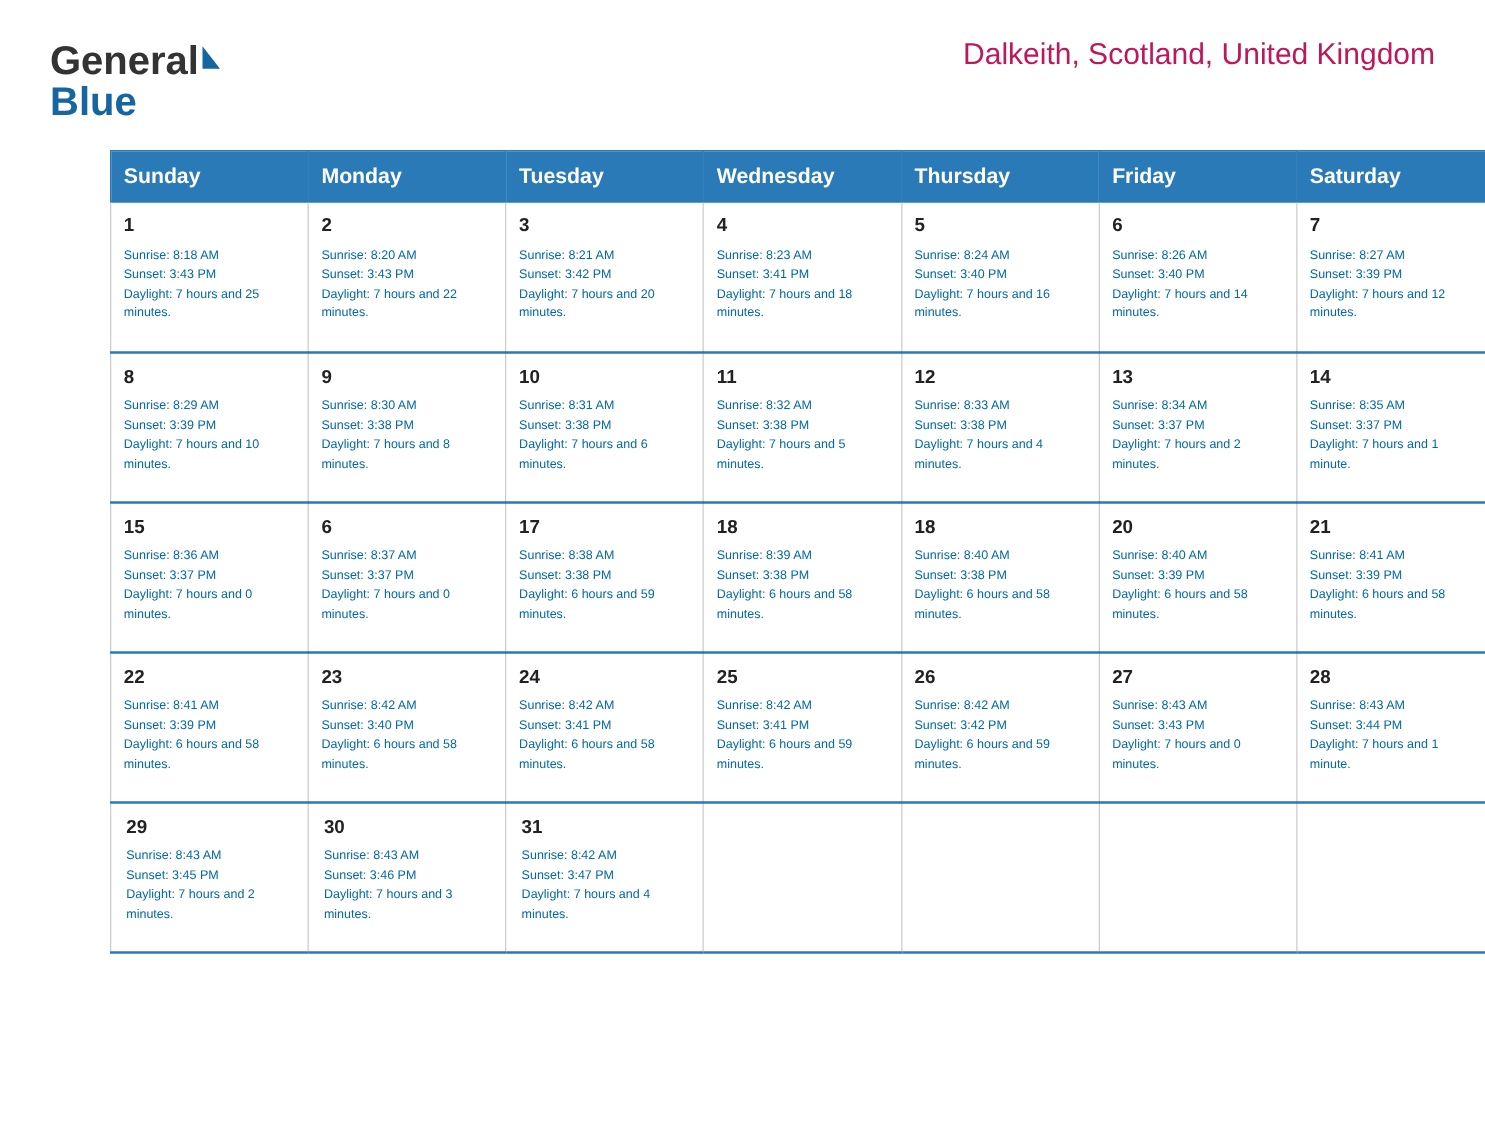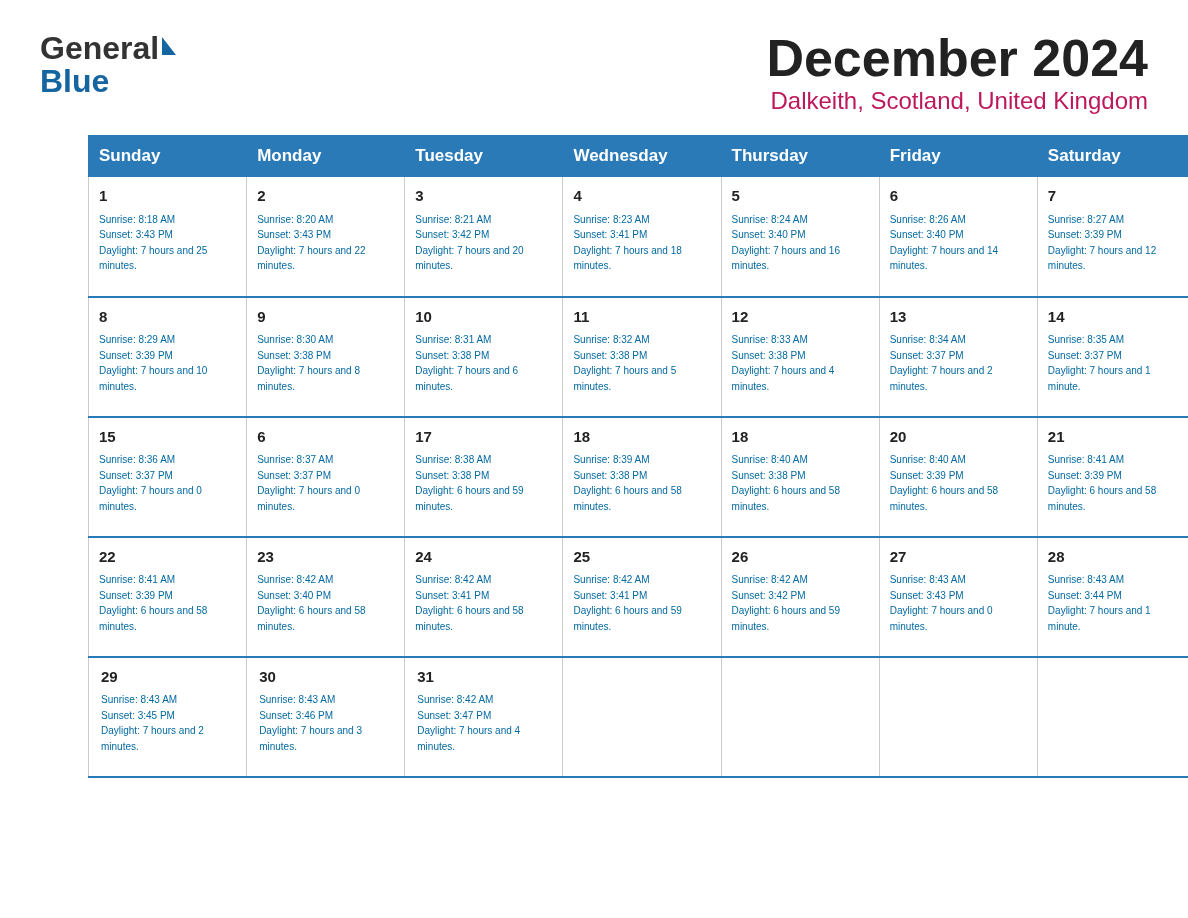--- a/index.html
+++ b/index.html
@@ -109,21 +109,20 @@
 
 <div class="header-area">
   <div class="logo">
     <div class="logo-row1">
       <span class="logo-eneral" style="font-size:32px;font-weight:bold;color:#333;">General</span>
       <span class="arrow-shape"></span>
     </div>
     <div style="font-size:32px;font-weight:bold;color:#1565a0;margin-top:-4px;">Blue</div>
   </div>
   <div class="title-area">
-    <div class="month-title">December 2024</div>
     <div class="location">Dalkeith, Scotland, United Kingdom</div>
   </div>
 </div>
 
 <table>
   <thead>
     <tr>
     <th>Sunday</th>
         <th>Monday</th>
         <th>Tuesday</th>

